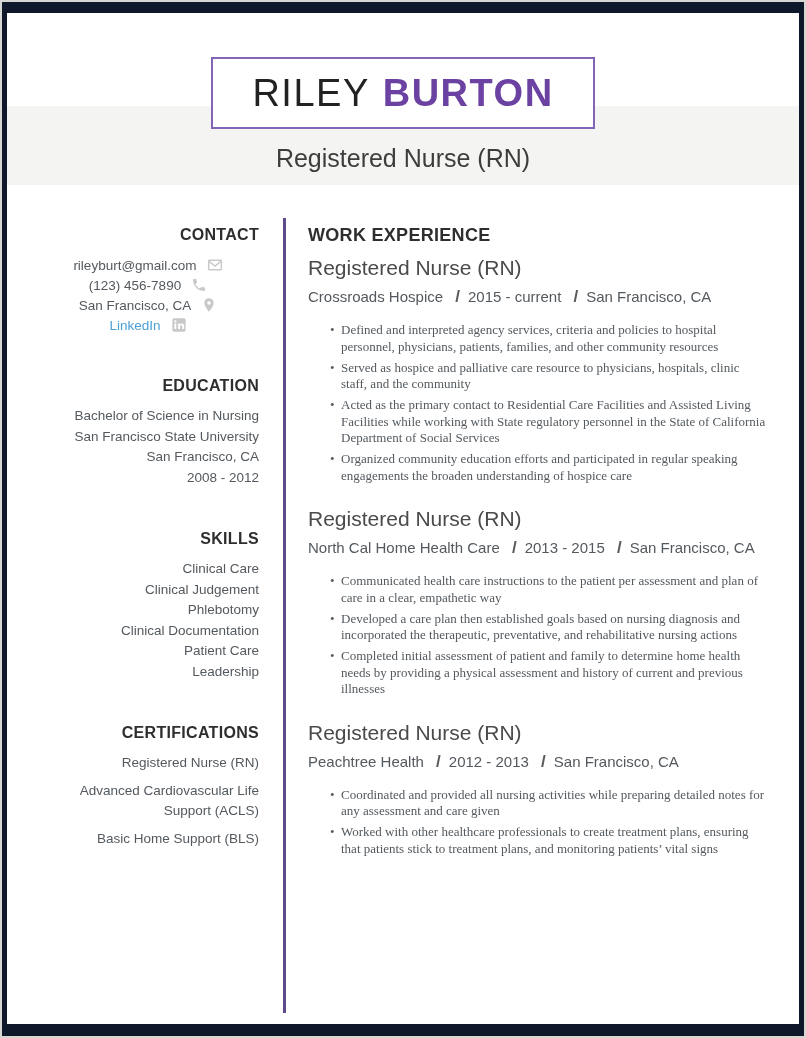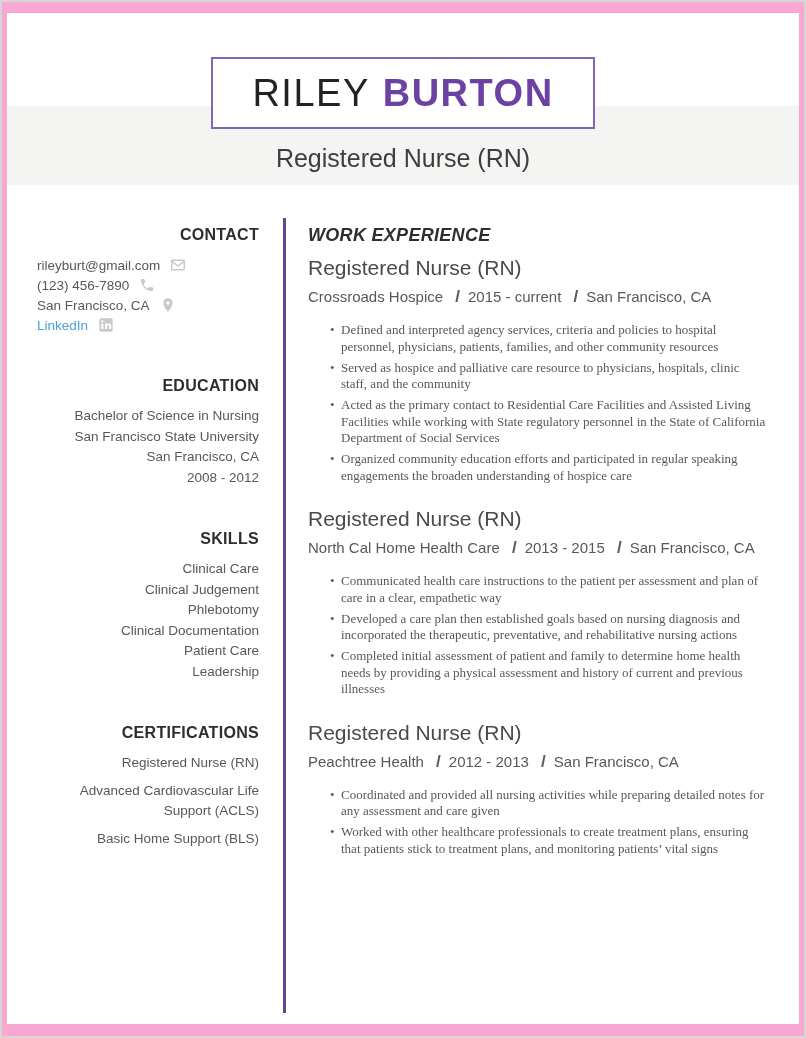--- a/index.html
+++ b/index.html
@@ -1,18 +1,18 @@
 <!DOCTYPE html>
 <html><head>
 <meta charset="utf-8">
 <style>
   html,body{margin:0;padding:0;background:#ffffff;}
   body{font-family:"Liberation Sans", sans-serif;}
   .page{width:806px;height:1038px;box-sizing:border-box;border:2px solid #d6d6d2;
-        background:#f9a8d4;padding:11px 5px 12px 5px;}
+        background:#0f172a;padding:11px 5px 12px 5px;}
   .inner{background:#ffffff;width:100%;height:100%;box-sizing:border-box;
          overflow:hidden;position:relative;}
 
   
   .header{position:relative;height:172px;}
   .band{position:absolute;top:93px;left:0;right:0;height:79px;background:#f4f4f3;}
   .name-box{position:absolute;top:44px;left:50%;transform:translateX(-50%);
             width:384px;height:72px;background:#ffffff;border:2px solid #8265b5;
             box-sizing:border-box;display:flex;align-items:center;justify-content:center;
             gap:13px;z-index:2;}
@@ -23,31 +23,31 @@
 
   
   .cols{display:flex;height:839px;}
   .sidebar{width:276px;box-sizing:border-box;padding:41px 24px 0 30px;text-align:right;}
   .divider{width:3px;background:#5e4a8c;margin-top:33px;height:795px;flex:none;}
   .main{flex:1;box-sizing:border-box;padding:40px 31px 0 22px;}
 
   .section{margin-bottom:42px;}
   .side-heading{font-size:16px;font-weight:700;color:#2e2e2e;letter-spacing:0.3px;
                 margin:0 0 11px 0;}
-  .contact-row{display:flex;justify-content:flex-start;align-items:center;gap:10px;
+  .contact-row{display:flex;justify-content:center;align-items:center;gap:10px;
                height:20px;font-size:13.5px;color:#53595e;}
   .contact-row .txt{white-space:nowrap;}
   .contact-link{color:#4ba0d6;cursor:pointer;}
   .cicon{width:16px;height:16px;flex:none;display:block;}
   .side-line{font-size:13.5px;color:#53595e;line-height:20.5px;}
   .cert-item{font-size:13.5px;color:#53595e;line-height:20px;margin-bottom:8px;}
 
   
   .main-heading{font-size:18px;font-weight:700;color:#2e2e2e;letter-spacing:0.3px;
-                margin:0 0 10px 0;font-style:italic;}
+                margin:0 0 10px 0;}
   .job{margin-bottom:23px;}
   .job-title{font-size:21px;font-weight:400;color:#4a4a4a;margin:0 0 5px 0;}
   .job-meta{font-size:15px;color:#53595e;line-height:23px;margin:0 0 4px 0;}
   .meta-unit{white-space:nowrap;}
   .slash{font-size:17px;font-weight:600;color:#5a5a5a;margin:0 8px;}
   .bullets{list-style:none;margin:14px 0 0 0;padding:0;font-family:Liberation Serif, serif;}
   .bullets li{position:relative;padding-left:33px;font-size:13px;line-height:16.5px;
               color:#53595e;margin-bottom:4.5px;}
   .bullets li::before{content:"\2022";position:absolute;left:22px;top:0;
                       color:#53595e;font-size:13px;}

